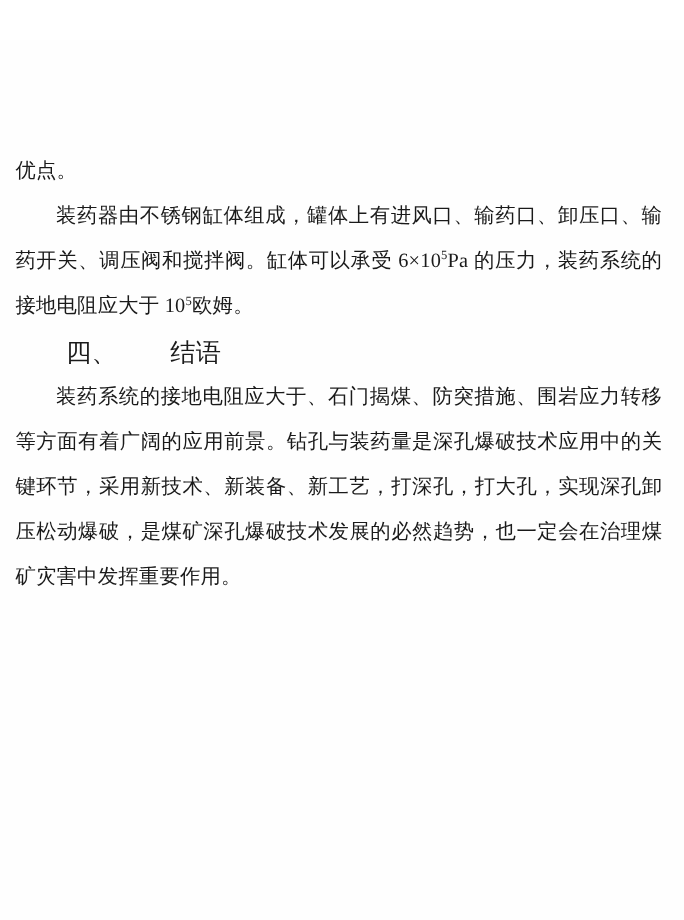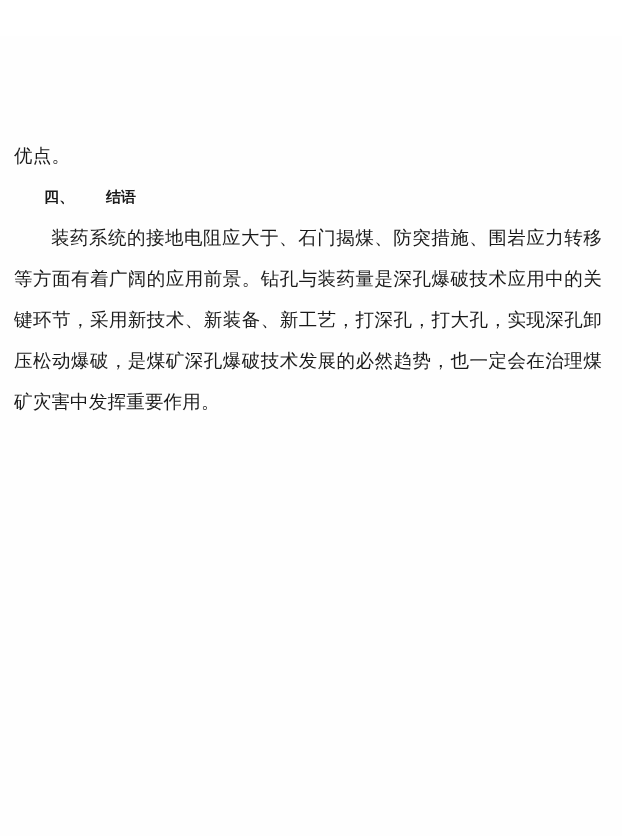--- a/index.html
+++ b/index.html
@@ -28,23 +28,23 @@
     line-height: 41px;
     text-align: justify;
     text-justify: inter-ideograph;
     margin: 0 0 0 0;
     letter-spacing: 0.2px;
   }
   .indent {
     text-indent: 2em;
   }
   .heading {
-    font-size: 15px;
+    font-size: 23px;
     line-height: 41px;
-    font-weight: bold;
+    font-weight: normal;
     text-indent: 2em;
     margin: 0;
     letter-spacing: 0.2px;
   }
   .heading .gap {
     display: inline-block;
     width: 2.1em;
   }
   sup {
     font-size: 0.62em;
@@ -52,20 +52,23 @@
     line-height: 0;
   }
 </style>
 </head>
 <body>
 
 <div class="page">
 
   <p class="para">优点。</p>
 
+  <p class="para indent">
+    <span>装药器由不锈钢缸体组成，罐体上有进风口、输药口、卸压口、输药开关、调压阀和搅拌阀。缸体可以承受 6×10</span><sup>5</sup><span>Pa 的压力，装药系统的接地电阻应大于 10</span><sup>5</sup><span>欧姆。</span>
+  </p>
 
   <p class="heading">
     <span>四、</span><span class="gap"></span><span>结语</span>
   </p>
 
   <p class="para indent">装药系统的接地电阻应大于、石门揭煤、防突措施、围岩应力转移等方面有着广阔的应用前景。钻孔与装药量是深孔爆破技术应用中的关键环节，采用新技术、新装备、新工艺，打深孔，打大孔，实现深孔卸压松动爆破，是煤矿深孔爆破技术发展的必然趋势，也一定会在治理煤矿灾害中发挥重要作用。</p>
 
 </div>
 
 </body></html>

